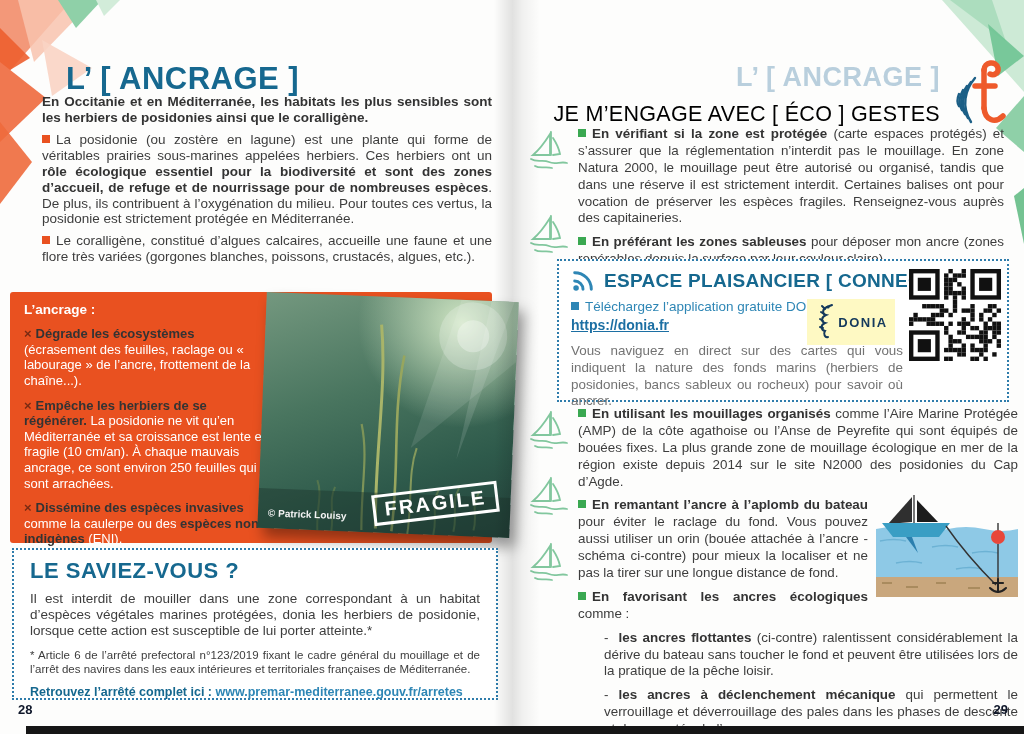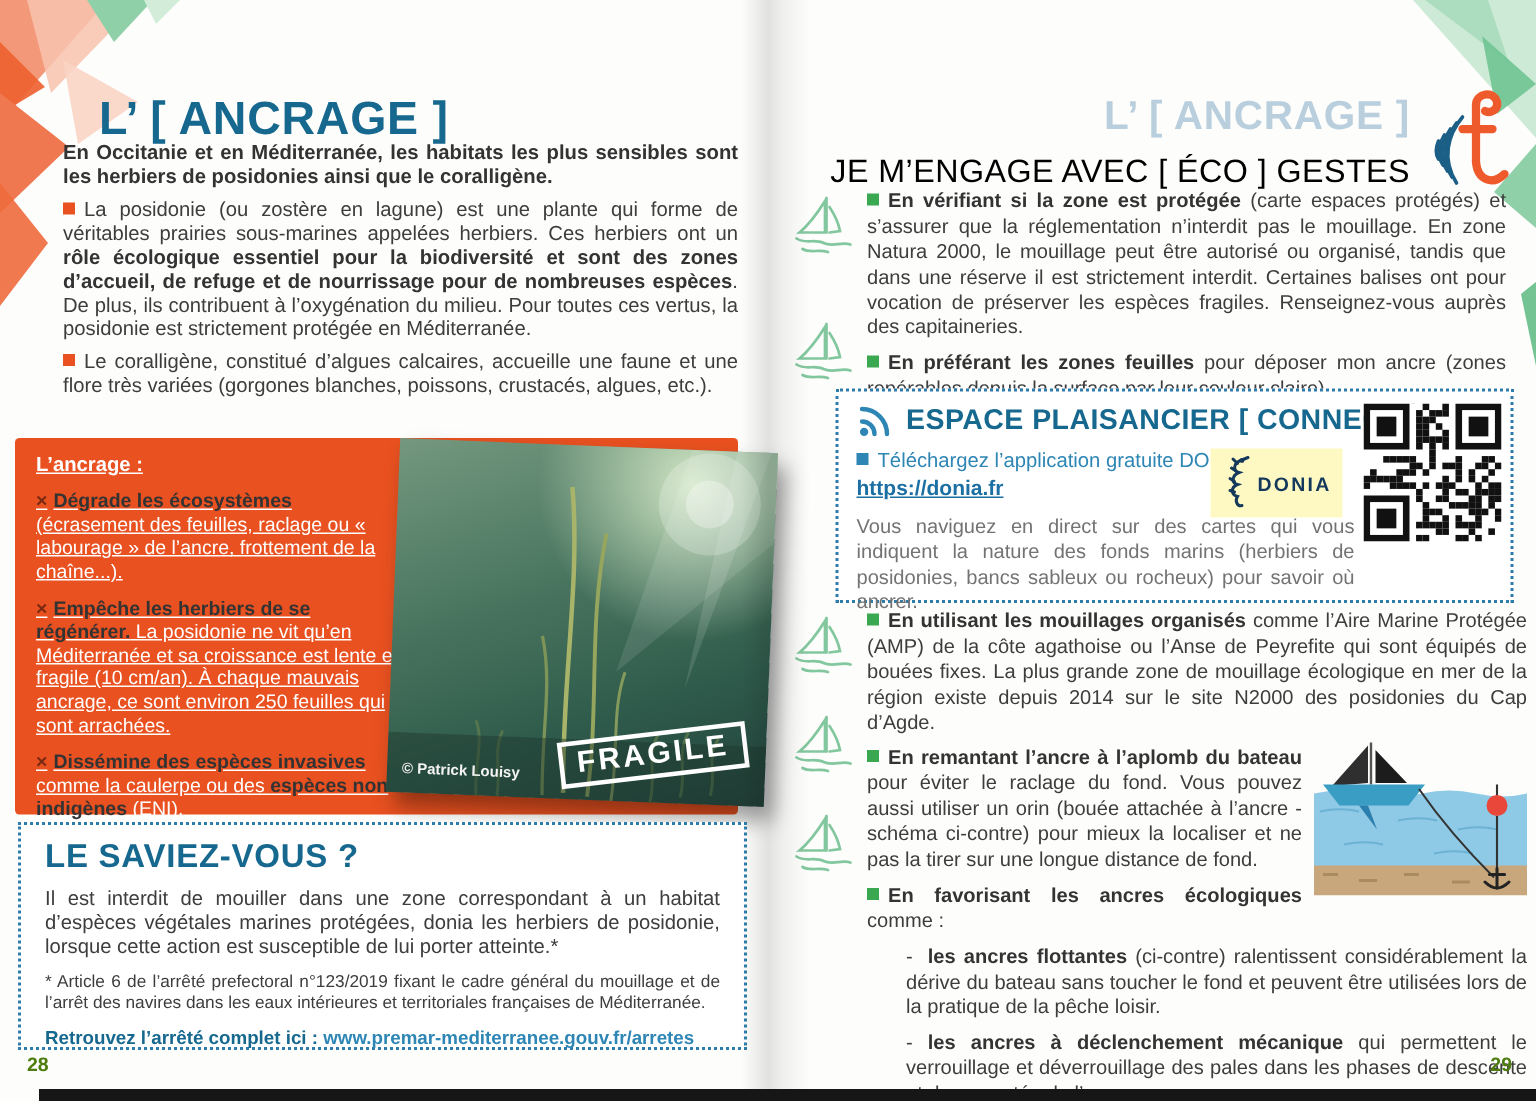--- a/index.html
+++ b/index.html
@@ -21,21 +21,21 @@
   #intro{position:absolute;left:42px;top:94px;width:450px;font-size:13.5px;line-height:1.18;
          color:#3d3d3d;text-align:justify;}
   #intro p{margin:0 0 6px 0;}
   .b{font-weight:700;color:#333;}
   .sq{display:inline-block;width:8px;height:8px;margin-right:6px;vertical-align:1px;}
   .sq-orange{background:#e95120;}
   .sq-green{background:#3aa851;}
   .sq-blue{background:#2e86b5;}
 
   #orange-box{position:absolute;left:10px;top:292px;width:482px;height:251px;background:#e95120;
-              border-radius:3px;color:#fff;box-sizing:border-box;padding:10px 14px;text-decoration:underline;}
+              border-radius:3px;color:#fff;box-sizing:border-box;padding:10px 14px;}
   #orange-box .col{width:242px;font-size:13px;line-height:1.2;}
   #orange-box h3{margin:0 0 8px 0;font-size:13.5px;}
   #orange-box p{margin:0 0 9px 0;}
   .cross{color:#7a2a12;font-weight:800;margin-right:4px;}
   #photo{position:absolute;left:252px;top:5px;width:252px;height:236px;transform:rotate(2.3deg);
          background:radial-gradient(circle at 78% 10%, rgba(220,240,205,.9) 0%, rgba(220,240,205,0) 36%),
                     linear-gradient(160deg,#74987f 0%,#49755f 40%,#2e5a4b 72%,#22413a 100%);
          box-shadow:6px 9px 14px rgba(0,0,0,.38);}
   #photo-credit{position:absolute;left:10px;bottom:10px;color:#f4f4f4;font-size:10px;font-weight:700;}
   #fragile-stamp{position:absolute;right:12px;bottom:16px;transform:rotate(-9deg);
@@ -44,21 +44,21 @@
 
   #know-box{position:absolute;left:12px;top:548px;width:486px;height:152px;box-sizing:border-box;
             border:2px dotted #2e7cab;background:#fff;padding:8px 16px;}
   #know-box h2{margin:0 0 7px 0;font-size:22px;color:#16688f;letter-spacing:.5px;}
   #know-body{margin:0;font-size:13.5px;line-height:1.18;color:#3d3d3d;text-align:justify;}
   #know-foot{margin:10px 0 0 0;font-size:11.5px;line-height:1.2;color:#3d3d3d;text-align:justify;}
   #know-link{margin:9px 0 0 0;font-size:12.5px;}
   #know-link .lbl{color:#16688f;font-weight:700;}
   #know-link a{color:#2e86b5;font-weight:700;text-decoration:none;}
 
-  .pagenum{position:absolute;top:702px;font-size:13px;font-weight:700;color:#4d7c0f;}
+  .pagenum{position:absolute;top:702px;font-size:13px;font-weight:700;color:#0f172a;}
   #pn-left{left:18px;}
   #pn-right{right:16px;}
 
   
   #rp{position:absolute;left:512px;top:0;width:512px;height:734px;}
   #rp-title{position:absolute;right:84px;top:44px;font-size:27px;font-weight:800;
             color:#b9cfdd;letter-spacing:.5px;white-space:nowrap;}
   #rp-subtitle{position:absolute;right:84px;top:84px;font-size:21.5px;font-weight:400;
                color:#000000;letter-spacing:.3px;white-space:nowrap;}
   #anchor-logo{position:absolute;right:18px;top:56px;}
@@ -216,21 +216,21 @@
           <path d="M25,4 L25,27"></path>
           <path d="M24,6 C19,14 13,22 7,27 L24,27 Z"></path>
           <path d="M27,10 C31,16 33,21 34,26 L27,27"></path>
           <path d="M5,31 C11,35 17,31 23,34 C29,37 35,33 41,35"></path>
           <path d="M9,38 C14,41 20,38 26,40"></path>
         </g>
       </svg>
 
     <div id="rp-top" class="rp-text">
       <p><span class="sq sq-green"></span><span class="b">En vérifiant si la zone est protégée</span><span> (carte espaces protégés) et s’assurer que la réglementation n’interdit pas le mouillage. En zone Natura 2000, le mouillage peut être autorisé ou organisé, tandis que dans une réserve il est strictement interdit. Certaines balises ont pour vocation de préserver les espèces fragiles. Renseignez-vous auprès des capitaineries.</span></p>
-      <p><span class="sq sq-green"></span><span class="b">En préférant les zones feuilles</span><span> pour déposer mon ancre (zones repérables depuis la surface par leur couleur claire).</span></p>
+      <p><span class="sq sq-green"></span><span class="b">En préférant les zones sableuses</span><span> pour déposer mon ancre (zones repérables depuis la surface par leur couleur claire).</span></p>
     </div>
 
     <div id="connected-box">
       <div id="connected-title-row">
         <svg width="24" height="24" viewBox="0 0 26 26">
             <g fill="none" stroke="#2e86b5" stroke-width="3.2" stroke-linecap="round">
               <path d="M4,13 a9,9 0 0 1 9,9"></path>
               <path d="M4,4 a18,18 0 0 1 18,18"></path>
             </g>
             <circle cx="5.5" cy="20.5" r="3" fill="#2e86b5"></circle>

